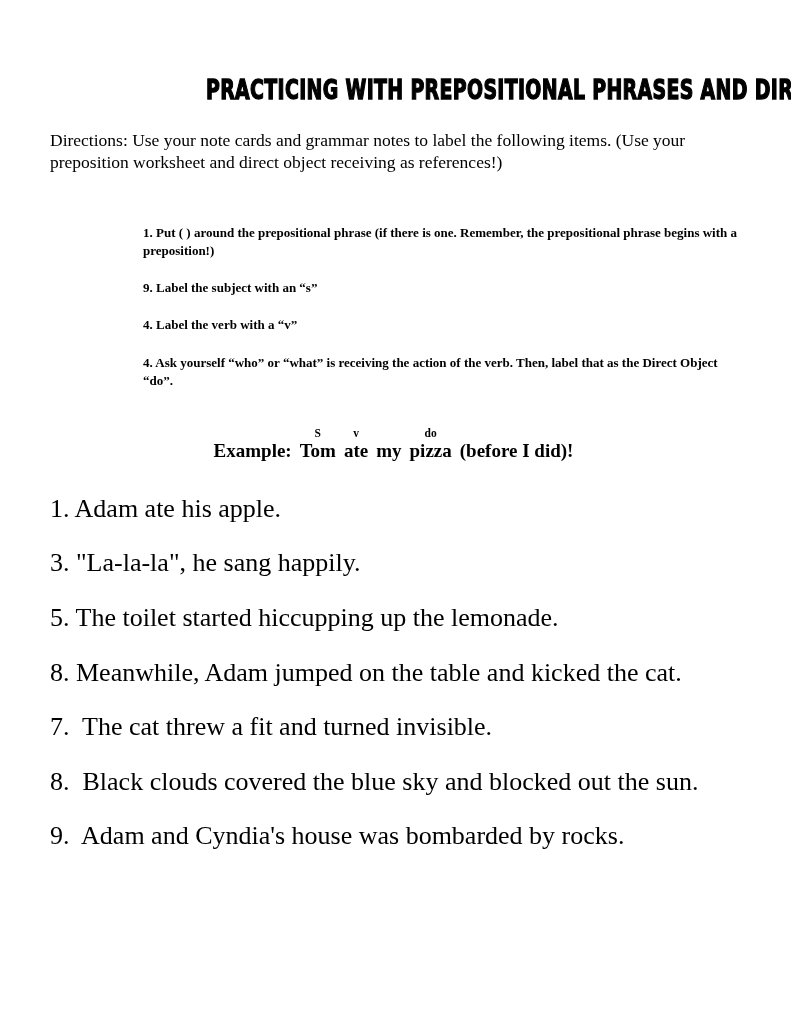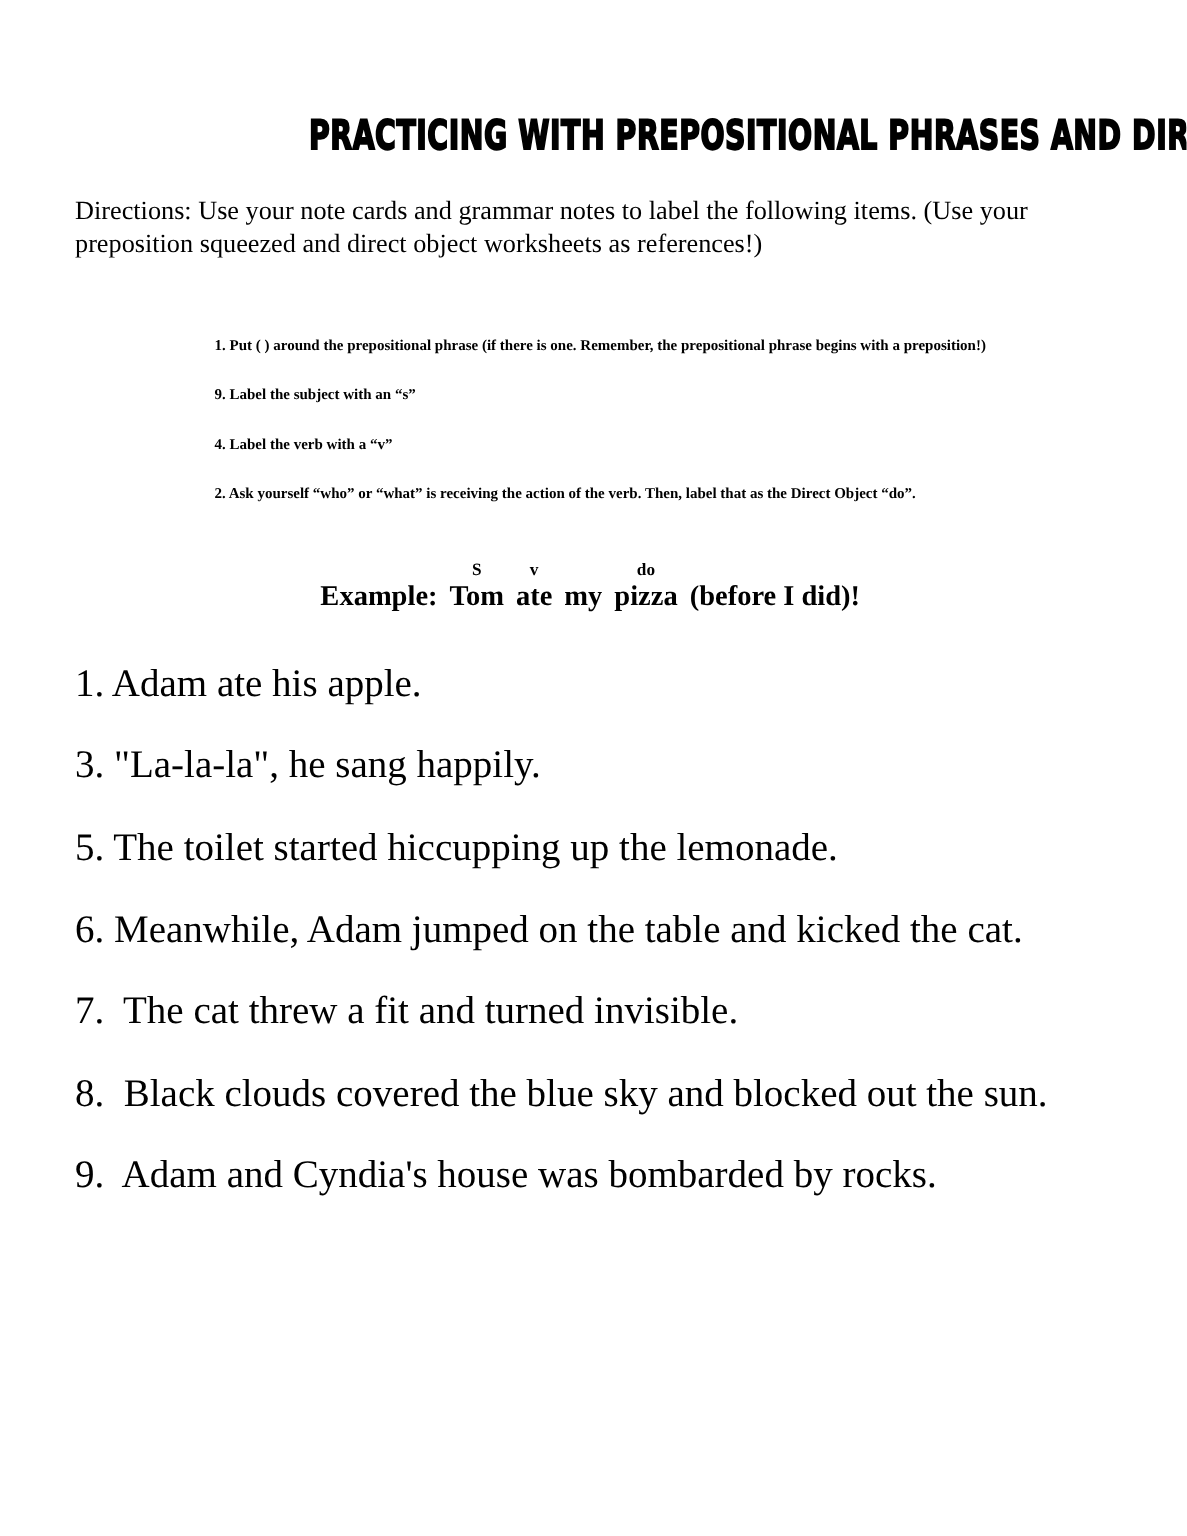--- a/index.html
+++ b/index.html
@@ -38,21 +38,21 @@
   .directions {
     margin: 22px 0 0 0;
     max-width: 700px;
     font-size: 17.5px;
     line-height: 1.28;
   }
   .instructions {
     margin: 50px 0 0 93px;
     width: 600px;
     font-weight: bold;
-    font-size: 10px;
+    font-size: 13px;
     line-height: 1.4;
   }
   .instruction {
     margin: 0 0 19px 0;
   }
   .example {
     margin-top: 36px;
     text-align: center;
     font-weight: bold;
     font-size: 19px;
@@ -80,34 +80,34 @@
     line-height: 1.12;
   }
 </style>
 </head>
 <body>
 
 <div class="page">
 
   <h1 class="title"><span class="title-inner">PRACTICING WITH PREPOSITIONAL PHRASES AND DIRECT OBJECTS</span></h1>
 
-  <p class="directions">Directions: Use your note cards and grammar notes to label the following items. (Use your preposition squeezed and direct object worksheets as references!)</p>
+  <p class="directions">Directions: Use your note cards and grammar notes to label the following items. (Use your preposition worksheet and direct object receiving as references!)</p>
 
   <div class="instructions">
       <p class="instruction">1. Put ( ) around the prepositional phrase (if there is one. Remember, the prepositional phrase begins with a preposition!)</p>
       <p class="instruction">9. Label the subject with an “s”</p>
       <p class="instruction">4. Label the verb with a “v”</p>
-      <p class="instruction">2. Ask yourself “who” or “what” is receiving the action of the verb. Then, label that as the Direct Object “do”.</p>
+      <p class="instruction">4. Ask yourself “who” or “what” is receiving the action of the verb. Then, label that as the Direct Object “do”.</p>
     </div>
 
   <div class="example"><span class="ex-part"><span class="ex-label"></span><span class="ex-word">Example:</span></span><span class="ex-part"><span class="ex-label">S</span><span class="ex-word">Tom</span></span><span class="ex-part"><span class="ex-label">v</span><span class="ex-word">ate</span></span><span class="ex-part"><span class="ex-label"></span><span class="ex-word">my</span></span><span class="ex-part"><span class="ex-label">do</span><span class="ex-word">pizza</span></span><span class="ex-part"><span class="ex-label"></span><span class="ex-word">(before I did)!</span></span></div>
 
   <div class="sentences">
       <p class="sentence">1. Adam ate his apple.</p>
       <p class="sentence">3. "La-la-la", he sang happily.</p>
       <p class="sentence">5. The toilet started hiccupping up the lemonade.</p>
-      <p class="sentence">6. Meanwhile, Adam jumped on the table and kicked the cat.</p>
+      <p class="sentence">8. Meanwhile, Adam jumped on the table and kicked the cat.</p>
       <p class="sentence">7.&nbsp; The cat threw a fit and turned invisible.</p>
       <p class="sentence">8. &nbsp;Black clouds covered the blue sky and blocked out the sun.</p>
       <p class="sentence">9.&nbsp; Adam and Cyndia's house was bombarded by rocks.</p>
     </div>
 
 </div>
 
 </body></html>

